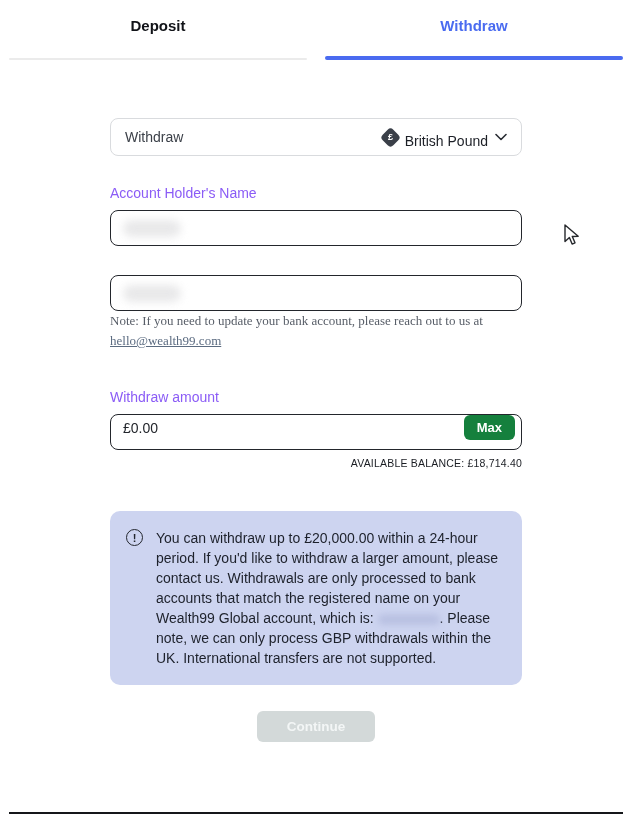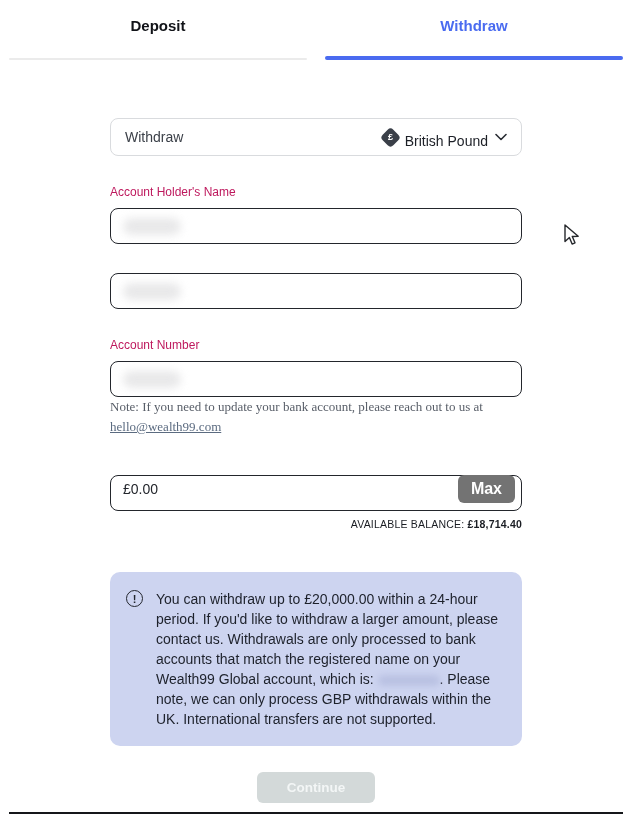--- a/index.html
+++ b/index.html
@@ -49,21 +49,21 @@
   }
   .coin span {
     transform: rotate(-45deg);
     color: #ffffff; font-size: 9px; font-weight: bold; line-height: 1;
   }
   .currency-name { font-size: 14px; color: #1c1f26; margin-top: 8px; }
   .chevron { display: flex; align-items: center; }
 
   
   .field-group { margin-top: 29px; }
-  .field-label { font-size: 12px; color: #be185d; margin-bottom: 9px; }
+  .field-label { font-size: 14px; color: #8b5cf6; margin-bottom: 9px; }
   .field-input {
     height: 36px;
     border: 1px solid #23262c;
     border-radius: 8px;
     background: #fff;
     display: flex; align-items: center;
     padding: 0 12px;
   }
   .redacted {
     width: 58px; height: 17px;
@@ -81,34 +81,34 @@
   .amount-group { margin-top: 38px; }
   .amount-input {
     height: 36px;
     border: 1px solid #23262c;
     border-radius: 8px;
     display: flex; align-items: center; justify-content: space-between;
     padding: 0 6px 9px 12px;
   }
   .amount-value { font-size: 14px; color: #23262c; }
   .max-btn {
-    background: #737373; color: #ffffff;
-    font-size: 16px; font-weight: bold;
+    background: #15803d; color: #ffffff;
+    font-size: 13px; font-weight: bold;
     font-family: "Liberation Sans", sans-serif;
     border: none; border-radius: 6px;
     padding: 6px 13px; cursor: pointer; line-height: 1;
   }
   .balance-line {
     margin-top: 7px;
     text-align: right;
     font-size: 10.5px;
     color: #1a1d23;
     letter-spacing: 0.2px;
   }
-  .balance-line b { font-weight: bold; }
+  .balance-line b { font-weight: normal; }
 
   
   .info-box {
     margin-top: 42px;
     background: #cdd4f0;
     border-radius: 10px;
     padding: 17px 18px 17px 16px;
     display: flex; gap: 13px;
   }
   .info-icon {
@@ -189,33 +189,28 @@
       <div class="redacted"></div>
     </div>
   </div>
 
   <div class="field-group">
     <div class="field-input">
       <div class="redacted"></div>
     </div>
   </div>
 
-  <div class="field-group">
-    <div class="field-label">Account Number</div>
-    <div class="field-input">
-      <div class="redacted"></div>
-    </div>
-  </div>
 
   <div class="note">
     <span>Note: If you need to update your bank account, please reach out to us at</span>
     <a>hello@wealth99.com</a>
   </div>
 
   <div class="amount-group">
+    <div class="field-label">Withdraw amount</div>
     <div class="amount-input">
       <span class="amount-value">£0.00</span>
       <button class="max-btn">Max</button>
     </div>
     <div class="balance-line">
       <span>AVAILABLE BALANCE:</span>
       <b>£18,714.40</b>
     </div>
   </div>
 

